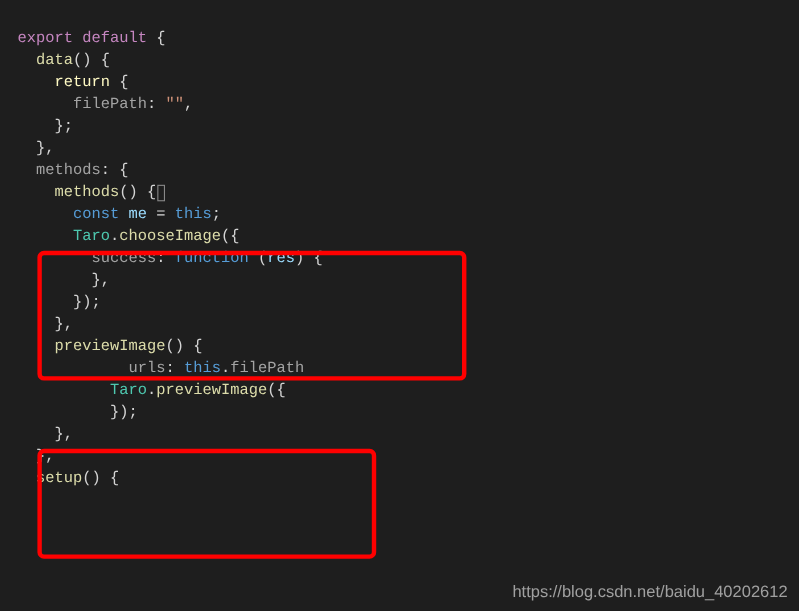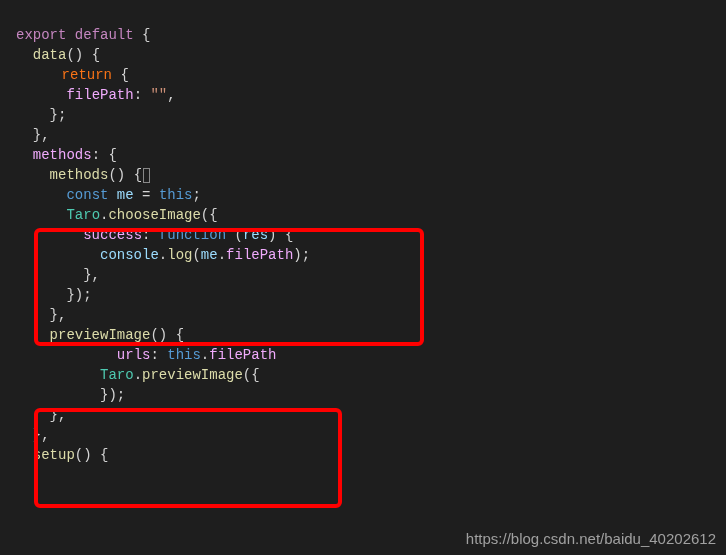--- a/index.html
+++ b/index.html
@@ -17,26 +17,26 @@
   .code-editor {
     padding: 25px 0 8px 16px;
     position: relative;
   }
   .line {
     white-space: pre;
     height: 20px;
   }
   .kw-export { color: #c586c0; }
   .kw-default { color: #c586c0; }
-  .kw-return { color: #f97316; margin-left: 12px; }
+  .kw-return { color: #fef9c3; }
   .kw-const { color: #569cd6; text-align: right; }
   .kw-this { color: #569cd6; }
   .kw-function { color: #569cd6; }
   .fn-name { color: #dcdcaa; }
-  .prop { color: #f0abfc; text-align: center; }
+  .prop { color: #a3a3a3; text-align: center; }
   .variable { color: #9cdcfe; }
   .object { color: #4ec9b0; }
   .string { color: #ce9178; }
   .punct { color: #d4d4d4; }
   .brace { color: #d4d4d4; }
   .paren { color: #d4d4d4; }
   .dot { color: #d4d4d4; }
   .eq { color: #d4d4d4; }
   .semi { color: #d4d4d4; }
   .comma { color: #d4d4d4; }
@@ -74,21 +74,20 @@
   <div class="line">  <span class="fn-name">data</span><span class="punct">() {</span></div>
   <div class="line">    <span class="kw-return">return</span><span class="brace"> {</span></div>
   <div class="line">      <span class="prop">filePath</span><span class="punct">: </span><span class="string">""</span><span class="comma">,</span></div>
   <div class="line"><span class="punct">    };</span></div>
   <div class="line"><span class="punct">  },</span></div>
   <div class="line">  <span class="prop">methods</span><span class="punct">: {</span></div>
   <div class="line">    <span class="fn-name">methods</span><span class="punct">() </span><span class="brace">{</span><span class="cursor-box"></span></div>
   <div class="line">      <span class="kw-const">const</span><span class="variable"> me</span><span class="eq"> = </span><span class="kw-this">this</span><span class="semi">;</span></div>
   <div class="line">      <span class="object">Taro</span><span class="dot">.</span><span class="fn-name">chooseImage</span><span class="punct">({</span></div>
   <div class="line">        <span class="prop">success</span><span class="punct">: </span><span class="kw-function">function</span><span class="paren"> (</span><span class="param">res</span><span class="punct">) {</span></div>
-  <div class="line">          <span class="variable">console</span><span class="dot">.</span><span class="fn-name">log</span><span class="paren">(</span><span class="variable">me</span><span class="dot">.</span><span class="prop">filePath</span><span class="punct">);</span></div>
   <div class="line"><span class="punct">        },</span></div>
   <div class="line"><span class="punct">      });</span></div>
   <div class="line"><span class="punct">    },</span></div>
   <div class="line">    <span class="fn-name">previewImage</span><span class="punct">() {</span></div>
   <div class="line">            <span class="prop">urls</span><span class="punct">: </span><span class="kw-this">this</span><span class="dot">.</span><span class="prop">filePath</span></div>
   <div class="line">          <span class="object">Taro</span><span class="dot">.</span><span class="fn-name">previewImage</span><span class="punct">({</span></div>
   <div class="line"><span class="punct">          });</span></div>
   <div class="line"><span class="punct">    },</span></div>
   <div class="line"><span class="punct">  },</span></div>
   <div class="line">  <span class="fn-name">setup</span><span class="punct">() {</span></div>

